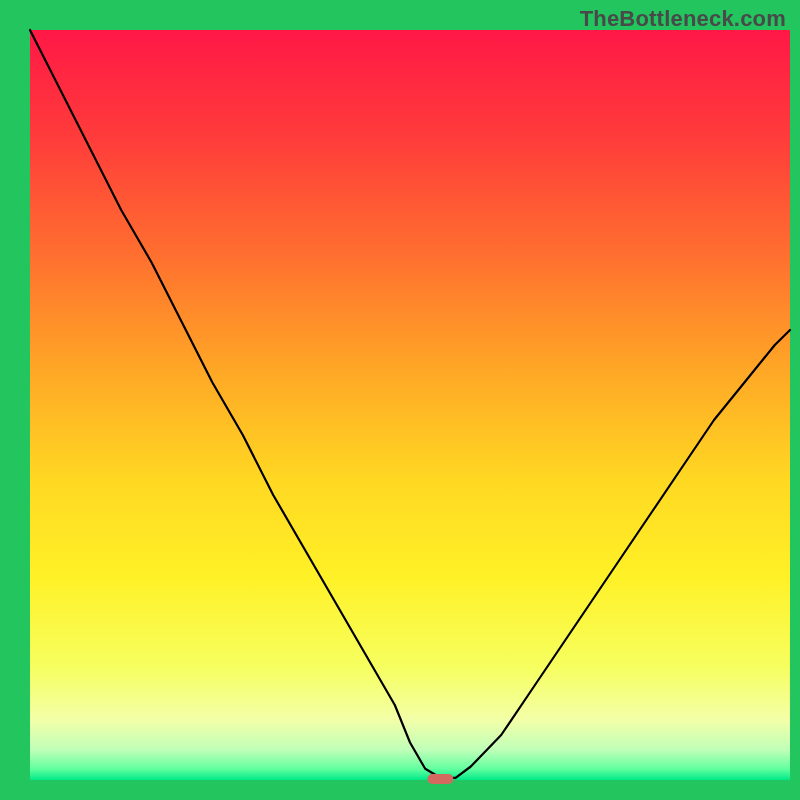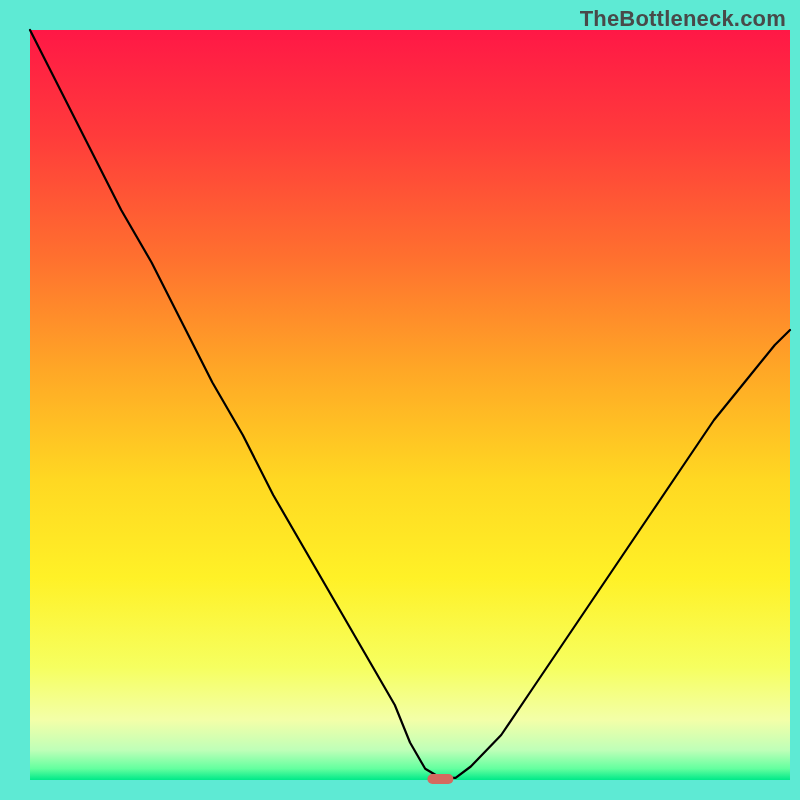--- a/index.html
+++ b/index.html
@@ -7,21 +7,21 @@
     padding: 0;
     width: 800px;
     height: 800px;
     background: #000000;
     overflow: hidden;
   }
   .container {
     position: relative;
     width: 800px;
     height: 800px;
-    background: #5eead4;
+    background: #22c55e;
   }
   .watermark {
     position: absolute;
     top: 6px;
     right: 14px;
     color: #494949;
     font-family: Arial, Helvetica, sans-serif;
     font-size: 22px;
     font-weight: 600;
     letter-spacing: 0.2px;

